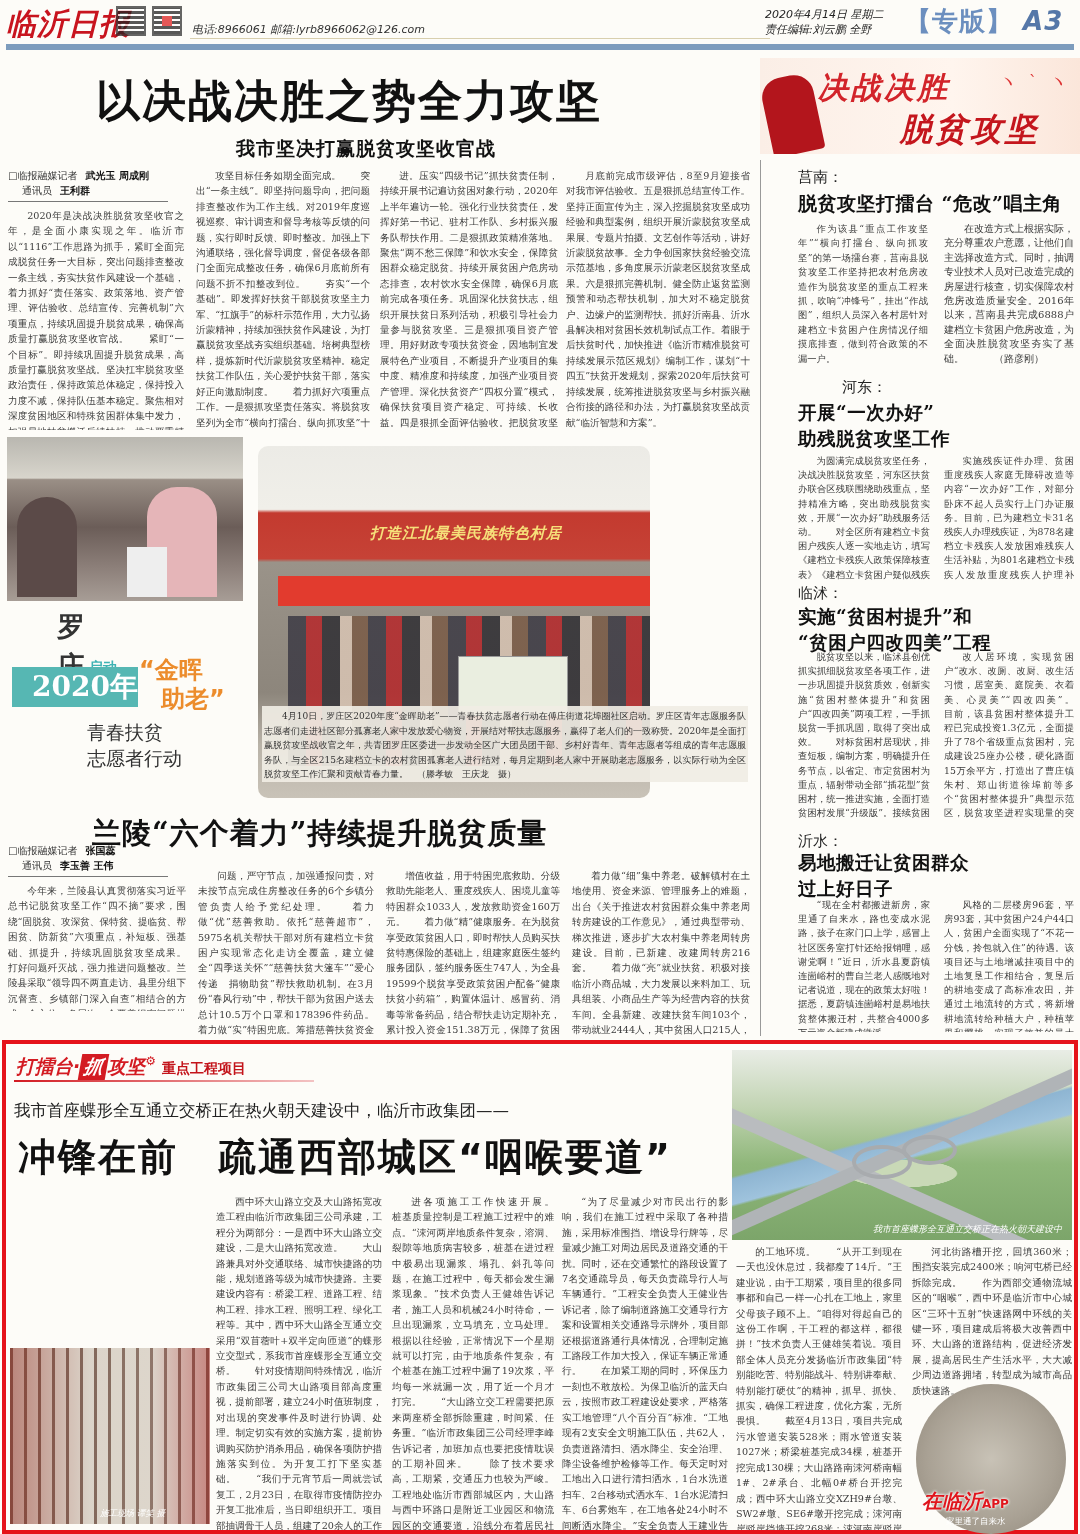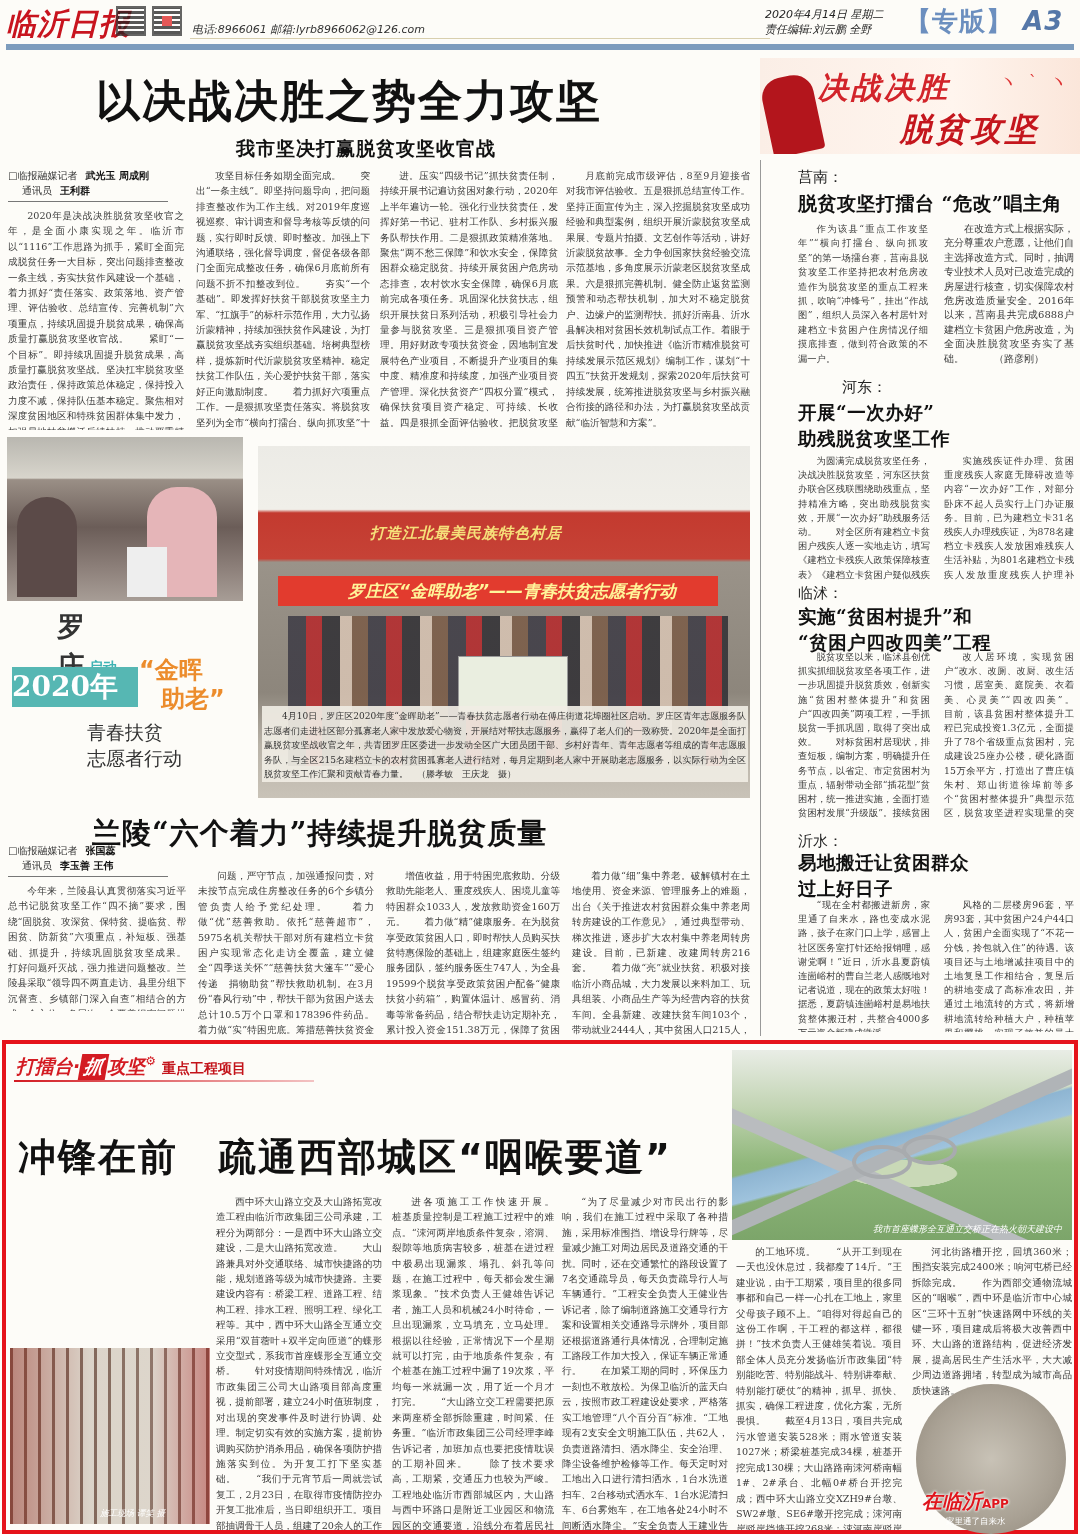--- a/index.html
+++ b/index.html
@@ -47,27 +47,27 @@
 
   
   .photo-left { position: absolute; left: 7px; top: 437px; width: 236px; height: 164px; background:
       linear-gradient(180deg, #b9b7b0 0%, #d8d5cc 25%, #9a8f86 26%, #6b5d58 55%, #8d807a 80%, #a79d96 100%); }
   .photo-left .coat { position: absolute; left: 140px; top: 50px; width: 70px; height: 110px; background: #e5b5b8; border-radius: 30px 30px 0 0; }
   .photo-left .man { position: absolute; left: 10px; top: 60px; width: 60px; height: 100px; background: #5b4a48; border-radius: 30px 30px 0 0; }
   .photo-left .box { position: absolute; left: 120px; top: 110px; width: 40px; height: 50px; background: #eee; }
   .promo { position: absolute; left: 7px; top: 605px; width: 250px; height: 190px; }
   .promo .luo { position: absolute; left: 50px; top: 2px; font-family: "DejaVu Sans", sans-serif; font-size: 28px; font-weight: bold; color: #333; line-height: 40px; }
   .promo .qidong { position: absolute; left: 82px; top: 54px; font-family: "DejaVu Sans", sans-serif; font-size: 14px; font-weight: bold; color: #3fb3b4; }
-  .promo .year { position: absolute; left: 5px; top: 62px; width: 126px; height: 40px; background: #56b7b3; color: #fff; font-size: 28px; font-weight: bold; text-align: left; line-height: 40px; }
+  .promo .year { position: absolute; left: 5px; top: 62px; width: 126px; height: 40px; background: #56b7b3; color: #fff; font-size: 28px; font-weight: bold; text-align: right; line-height: 40px; }
   .promo .jinhui { position: absolute; left: 132px; top: 50px; font-family: "DejaVu Sans", sans-serif; font-size: 24px; font-weight: bold; color: #ec8c2c; line-height: 30px; }
   .promo .jinhui2 { position: absolute; left: 154px; top: 78px; font-family: "DejaVu Sans", sans-serif; font-size: 24px; font-weight: bold; color: #ec8c2c; }
   .promo .youth { position: absolute; left: 80px; top: 114px; font-family: "DejaVu Sans", sans-serif; font-size: 19px; color: #333; line-height: 26px; }
 
-  .photo-main { position: absolute; left: 258px; top: 446px; width: 492px; height: 352px; background:
-      linear-gradient(180deg, #ecebe6 0%, #f0efe9 18%, #c33a2f 19%, #c64236 32%, #9a9389 33%, #8d867c 70%, #b9b3a8 85%, #c9c3b8 100%); overflow: hidden; }
+  .photo-main { position: absolute; left: 258px; top: 446px; width: 392px; height: 352px; background:
+      linear-gradient(180deg, #ecebe6 0%, #f0efe9 18%, #c33a2f 19%, #c64236 32%, #9a9389 33%, #8d867c 70%, #b9b3a8 85%, #c9c3b8 100%); overflow: hidden; border-radius: 10px; }
   .photo-main .gate-text { position: absolute; left: 112px; top: 78px; font-family: "DejaVu Sans", sans-serif; font-size: 15px; font-weight: bold; font-style: italic; color: #f6e07a; letter-spacing: 1px; }
   .photo-main .banner-red { position: absolute; left: 20px; top: 130px; width: 440px; height: 30px; background: #e23b2e; }
   .photo-main .banner-text { position: absolute; left: 90px; top: 134px; font-family: "DejaVu Sans", sans-serif; font-size: 17px; font-weight: bold; font-style: italic; color: #fff59a; }
   .photo-main .people { position: absolute; left: 30px; top: 170px; width: 440px; height: 150px; background:
       repeating-linear-gradient(90deg, #3c3a44 0 18px, #b6272a 18px 34px, #2f2e33 34px 52px, #d9c5b4 52px 64px, #7a5b46 64px 80px); opacity: .85; }
   .photo-main .sign { position: absolute; left: 200px; top: 210px; width: 110px; height: 60px; background: #eaeee0; border: 1px solid #999; }
   .caption-box { position: absolute; left: 262px; top: 706px; width: 486px; height: 76px; background: rgba(240,237,228,.92); font-size: 9px; line-height: 14.6px; color: #333; padding: 3px 2px; text-indent: 2em; text-align: justify; overflow: hidden; }
 
   .sub-headline { position: absolute; left: 92px; top: 814px; font-family: "DejaVu Serif", serif; font-size: 29px; font-weight: bold; color: #111; letter-spacing: 1px; }
 
@@ -216,21 +216,20 @@
   <div class="jinhui2">助老”</div>
   <div class="youth">
     <div>青春扶贫</div>
     <div>志愿者行动</div>
   </div>
 </div>
 
 <div class="photo-main">
   <div class="gate-text">打造江北最美民族特色村居</div>
   <div class="banner-red"></div>
-  <div class="banner-text">罗庄区“金晖助老”——青春扶贫志愿者行动</div>
   <div class="people"></div>
   <div class="sign"></div>
 </div>
 <div class="caption-box">4月10日，罗庄区2020年度“金晖助老”——青春扶贫志愿者行动在傅庄街道花埠圈社区启动。罗庄区青年志愿服务队志愿者们走进社区部分孤寡老人家中发放爱心物资，开展结对帮扶志愿服务，赢得了老人们的一致称赞。2020年是全面打赢脱贫攻坚战收官之年，共青团罗庄区委进一步发动全区广大团员团干部、乡村好青年、青年志愿者等组成的青年志愿服务队，与全区215名建档立卡的农村贫困孤寡老人进行结对，每月定期到老人家中开展助老志愿服务，以实际行动为全区脱贫攻坚工作汇聚和贡献青春力量。　（滕孝敏　王庆龙　摄）</div>
 
 <h2 class="sub-headline">兰陵“六个着力”持续提升脱贫质量</h2>
 
 <div class="col" style="left:8px; top:843px; width:178px; height:168px;">
   <div class="byline">
     <div><span>□临报融媒记者</span><b>张国蕊</b></div>
@@ -247,20 +246,21 @@
 </div>
 <div class="col" style="left:572px; top:868px; width:178px; height:168px;">
   <p>着力做“细”集中养老。破解镇村在土地使用、资金来源、管理服务上的难题，出台《关于推进农村贫困群众集中养老周转房建设的工作意见》，通过典型带动、梯次推进，逐步扩大农村集中养老周转房建设。目前，已新建、改建周转房216套。　　着力做“亮”就业扶贫。积极对接临沂小商品城，大力发展以来料加工、玩具组装、小商品生产等为经营内容的扶贫车间。全县新建、改建扶贫车间103个，带动就业2444人，其中贫困人口215人，人均月工资2000元以上。</p>
 </div>
 
 <section class="special">
   <div class="tag-row">
     <span class="tag">打擂台·</span><span class="tag tag-box">抓</span><span class="tag">攻坚</span><span class="gear">⚙</span><span class="tag-sub">重点工程项目</span>
   </div>
   <div class="tag-underline"></div>
+  <div class="kicker">我市首座蝶形全互通立交桥正在热火朝天建设中，临沂市政集团——</div>
   <h1 class="big">冲锋在前　疏通西部城区“咽喉要道”</h1>
 
   <div class="bridge-photo">
     <div class="road1"></div>
     <div class="road2"></div>
     <div class="loop"></div>
     <div class="loop2"></div>
     <div class="cap">我市首座蝶形全互通立交桥正在热火朝天建设中</div>
   </div>
 

